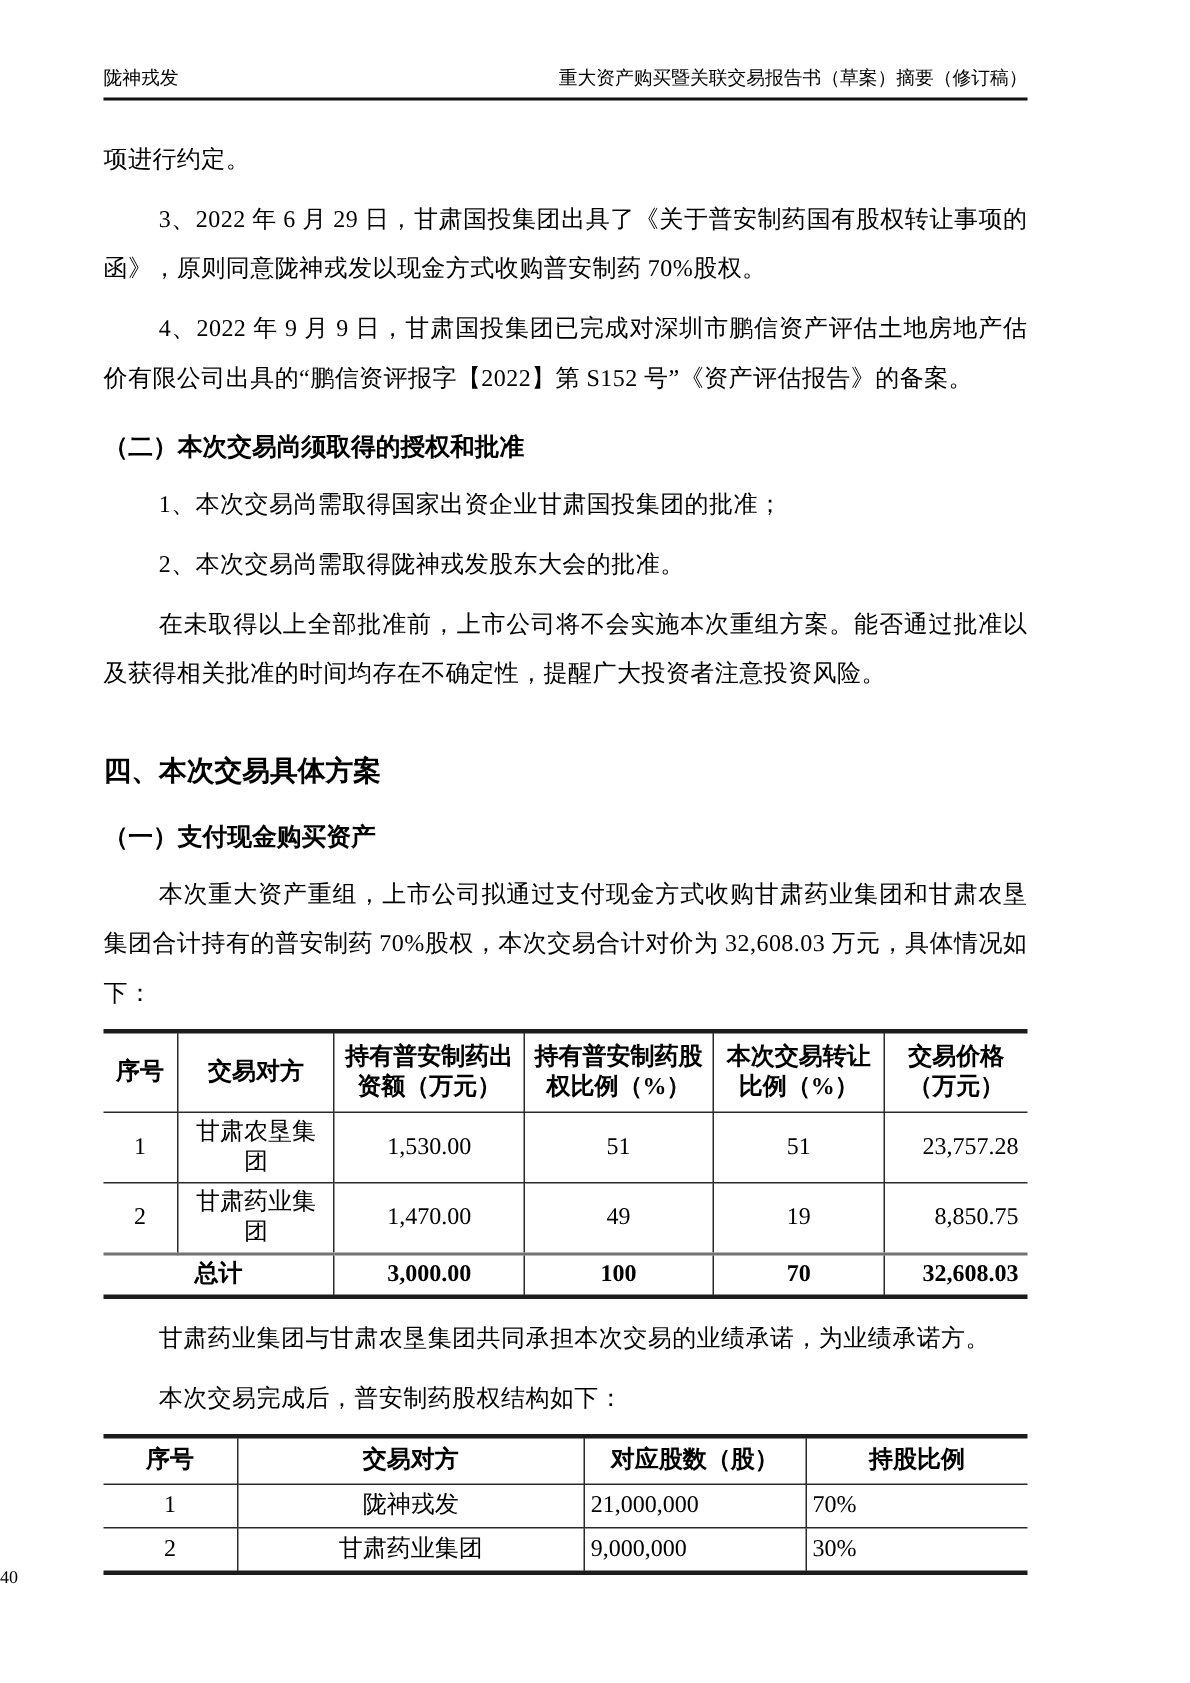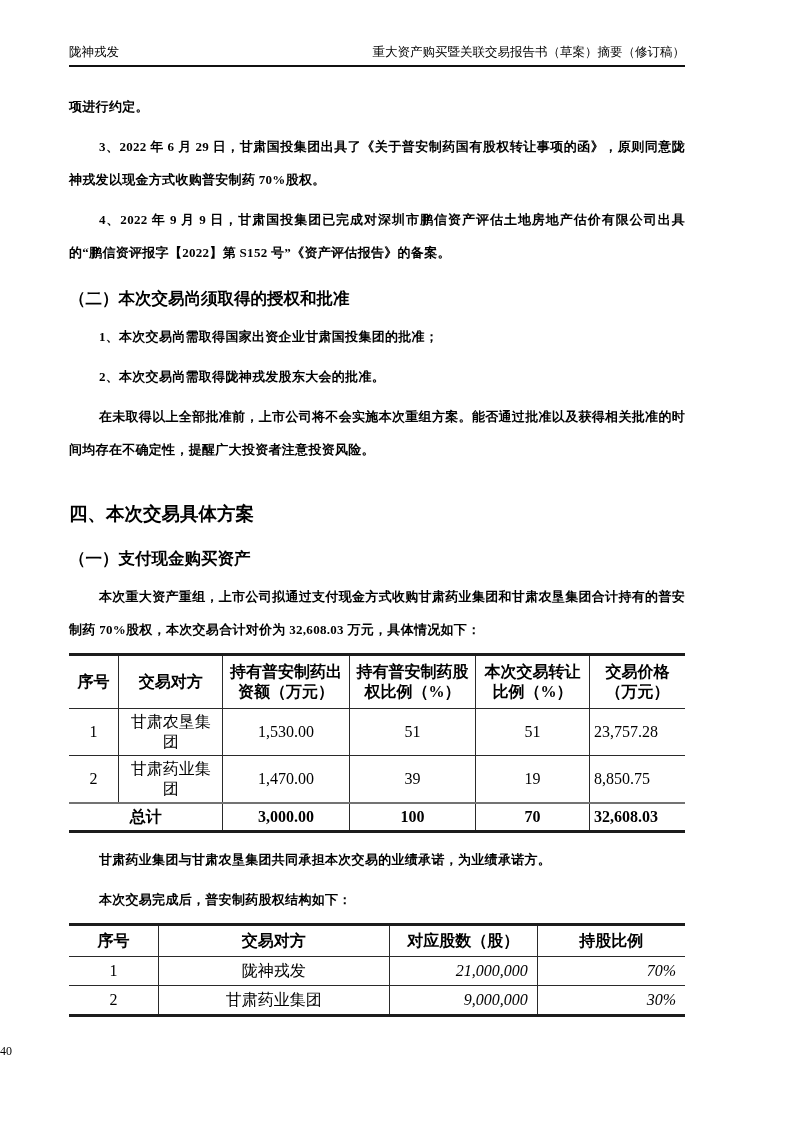--- a/index.html
+++ b/index.html
@@ -17,26 +17,25 @@
   
   .doc-header {
     display:flex; justify-content:space-between; align-items:flex-end;
     border-bottom:2px solid #111;
     padding-bottom:5px;
     font-size:12.5px;
     line-height:16px;
   }
   
   .para {
-    font-size:13px;
+    font-size:16px;
     line-height:33px;
     text-align:justify;
     margin:7px 0;
     letter-spacing:0.3px;
-    font-weight:bold;
   }
   .indent { text-indent:2.3em; }
   .carryover { margin-top:23px; }
   .h-sub {
     font-family:"Liberation Sans","DejaVu Sans",sans-serif;
     font-weight:bold;
     font-size:16.5px;
     line-height:28px;
     margin:15px 0 8px 0;
   }
@@ -59,26 +58,26 @@
   th, td {
     border:1px solid #2a2a2a;
     text-align:center;
     vertical-align:middle;
     line-height:20px;
     padding:3px 4px;
   }
   table tr > *:first-child { border-left:none; }
   table tr > *:last-child  { border-right:none; }
   thead th { font-weight:bold; padding:6px 4px; }
-  .tbl-purchase td:last-child { text-align:left; padding-right:6px; }
+  .tbl-purchase td:last-child { text-align:right; padding-right:6px; }
   .tbl-purchase .total td { font-weight:bold; border-top:2px solid #737373; }
   .tbl-purchase .total td:first-child { text-align:center; }
   .tbl-equity td { padding:4px 4px; }
   .tbl-equity td:nth-child(3),
-  .tbl-equity td:nth-child(4) { text-align:right; padding-right:9px;font-style:italic; }
+  .tbl-equity td:nth-child(4) { text-align:left; padding-right:9px; }
   .tbl-equity thead th { padding:5px 4px; }
   
   .page-number {
     position:absolute;
     left:0; right:0;
     bottom:63px;
     font-size:12px;
   }
 </style>
 </head>
@@ -131,21 +130,21 @@
           <td>甘肃农垦集团</td>
           <td>1,530.00</td>
           <td>51</td>
           <td>51</td>
           <td>23,757.28</td>
         </tr>
         <tr>
           <td>2</td>
           <td>甘肃药业集团</td>
           <td>1,470.00</td>
-          <td>39</td>
+          <td>49</td>
           <td>19</td>
           <td>8,850.75</td>
         </tr>
       </tbody>
     <tbody>
       <tr class="total">
         <td colspan="2">总计</td>
         <td>3,000.00</td>
         <td>100</td>
         <td>70</td>

